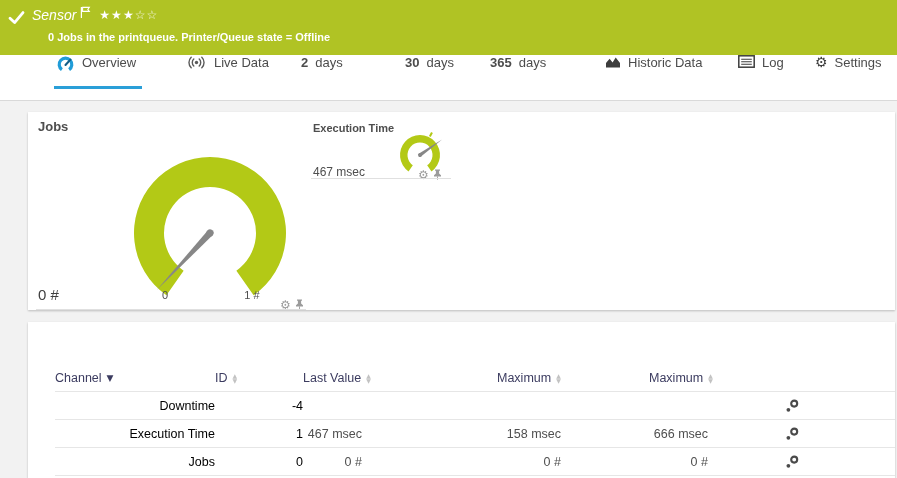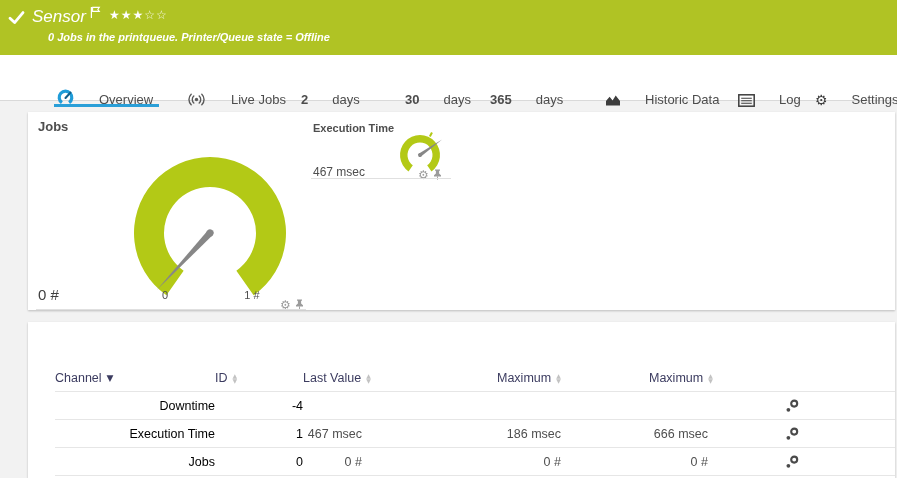--- a/index.html
+++ b/index.html
@@ -7,30 +7,30 @@
   body {
     font-family:"Liberation Sans","DejaVu Sans",sans-serif;
     background:#f2f2f2; color:#4f4f4f; overflow:hidden; position:relative;
   }
   .uni { font-family:"DejaVu Sans",sans-serif; }
 
   
   .hdr { position:absolute; left:0; top:0; width:897px; height:55px; background:#b0c324; }
   .hdr-row { position:absolute; left:8px; top:7px; display:flex; align-items:flex-start; }
   .check { margin-top:3px; }
-  .title-prefix { font-style:italic; font-size:17px; color:#fff; margin-left:7px; }
+  .title-prefix { font-style:italic; font-size:14px; color:#fff; margin-left:7px; }
   .title-main { font-size:17.5px; color:#fff; margin-left:6px; font-weight:500; }
   .flag { margin-left:4px; margin-top:-2px; }
   .stars { margin-left:8px; margin-top:1px; font-size:12px; letter-spacing:1px; color:#fff; cursor:pointer; }
   .stars .dim { opacity:.85; }
-  .hdr-sub { position:absolute; left:48px; top:31px; font-size:11px; font-weight:bold; color:#fff;font-style:italic; }
+  .hdr-sub { position:absolute; left:48px; top:31px; font-size:11px; font-weight:bold; color:#fff; }
 
   
   .tabbar { position:absolute; left:0; top:55px; width:897px; height:46px; background:#fff; border-bottom:1px solid #d9d9d9; }
-  .tab { position:absolute; top:0; height:52px; display:flex; align-items:flex-end; gap:24px; font-size:13px; color:#4c4c4c; cursor:pointer; }
+  .tab { position:absolute; top:0; height:34px; display:flex; align-items:flex-start; gap:7px; font-size:13px; color:#4c4c4c; cursor:pointer; }
   .tab .num { font-weight:bold; }
   .tab.active::after { content:""; position:absolute; left:-2px; right:-6px; bottom:0; height:3px; background:#2a9fd8; }
   .ticon { display:flex; align-items:center; }
   .gear-glyph { font-family:"DejaVu Sans",sans-serif; font-size:14px; color:#3d3d3d; line-height:1; }
 
   
   .panel { position:absolute; left:28px; width:867px; background:#fff; box-shadow:0 1px 2px rgba(0,0,0,.22); }
   #panel-gauges { top:112px; height:198px; }
   #panel-table  { top:322px; height:156px; }
 
@@ -105,21 +105,21 @@
   <div class="tab" style="left:186px">
     <span class="ticon">
       <svg width="21" height="15" viewBox="0 0 21 15">
           <circle cx="10.5" cy="7.5" r="1.7" fill="#5a5a5a"></circle>
           <path d="M7.8 4 A4.8 4.8 0 0 0 7.8 11" fill="none" stroke="#5a5a5a" stroke-width="1.4" stroke-linecap="round"></path>
           <path d="M5.2 2.2 A7.4 7.4 0 0 0 5.2 12.8" fill="none" stroke="#5a5a5a" stroke-width="1.4" stroke-linecap="round"></path>
           <path d="M13.2 4 A4.8 4.8 0 0 1 13.2 11" fill="none" stroke="#5a5a5a" stroke-width="1.4" stroke-linecap="round"></path>
           <path d="M15.8 2.2 A7.4 7.4 0 0 1 15.8 12.8" fill="none" stroke="#5a5a5a" stroke-width="1.4" stroke-linecap="round"></path>
         </svg>
     </span>
-    <span>Live Jobs</span>
+    <span>Live Data</span>
   </div>
   <div class="tab" style="left:301px">
     <span class="num">2</span>
     <span>days</span>
   </div>
   <div class="tab" style="left:405px">
     <span class="num">30</span>
     <span>days</span>
   </div>
   <div class="tab" style="left:490px">
@@ -252,21 +252,21 @@
             <circle cx="3.4" cy="10.8" r="1.9" fill="#4a4a4a"></circle>
           </svg>
       </div>
     </div>
 
     <div class="trow">
       <div class="cl">Execution Time</div>
       <div class="cl">1</div>
       <div class="cr">467 msec</div>
       <div></div>
-      <div class="cr">186 msec</div>
+      <div class="cr">158 msec</div>
       <div></div>
       <div class="cr">666 msec</div>
       <div></div>
       <div class="icon-cell">
         <svg width="14" height="14" viewBox="0 0 14 14">
             <circle cx="9.2" cy="4.6" r="3" fill="none" stroke="#4a4a4a" stroke-width="2.1"></circle>
             <circle cx="3.4" cy="10.8" r="1.9" fill="#4a4a4a"></circle>
           </svg>
       </div>
     </div>

